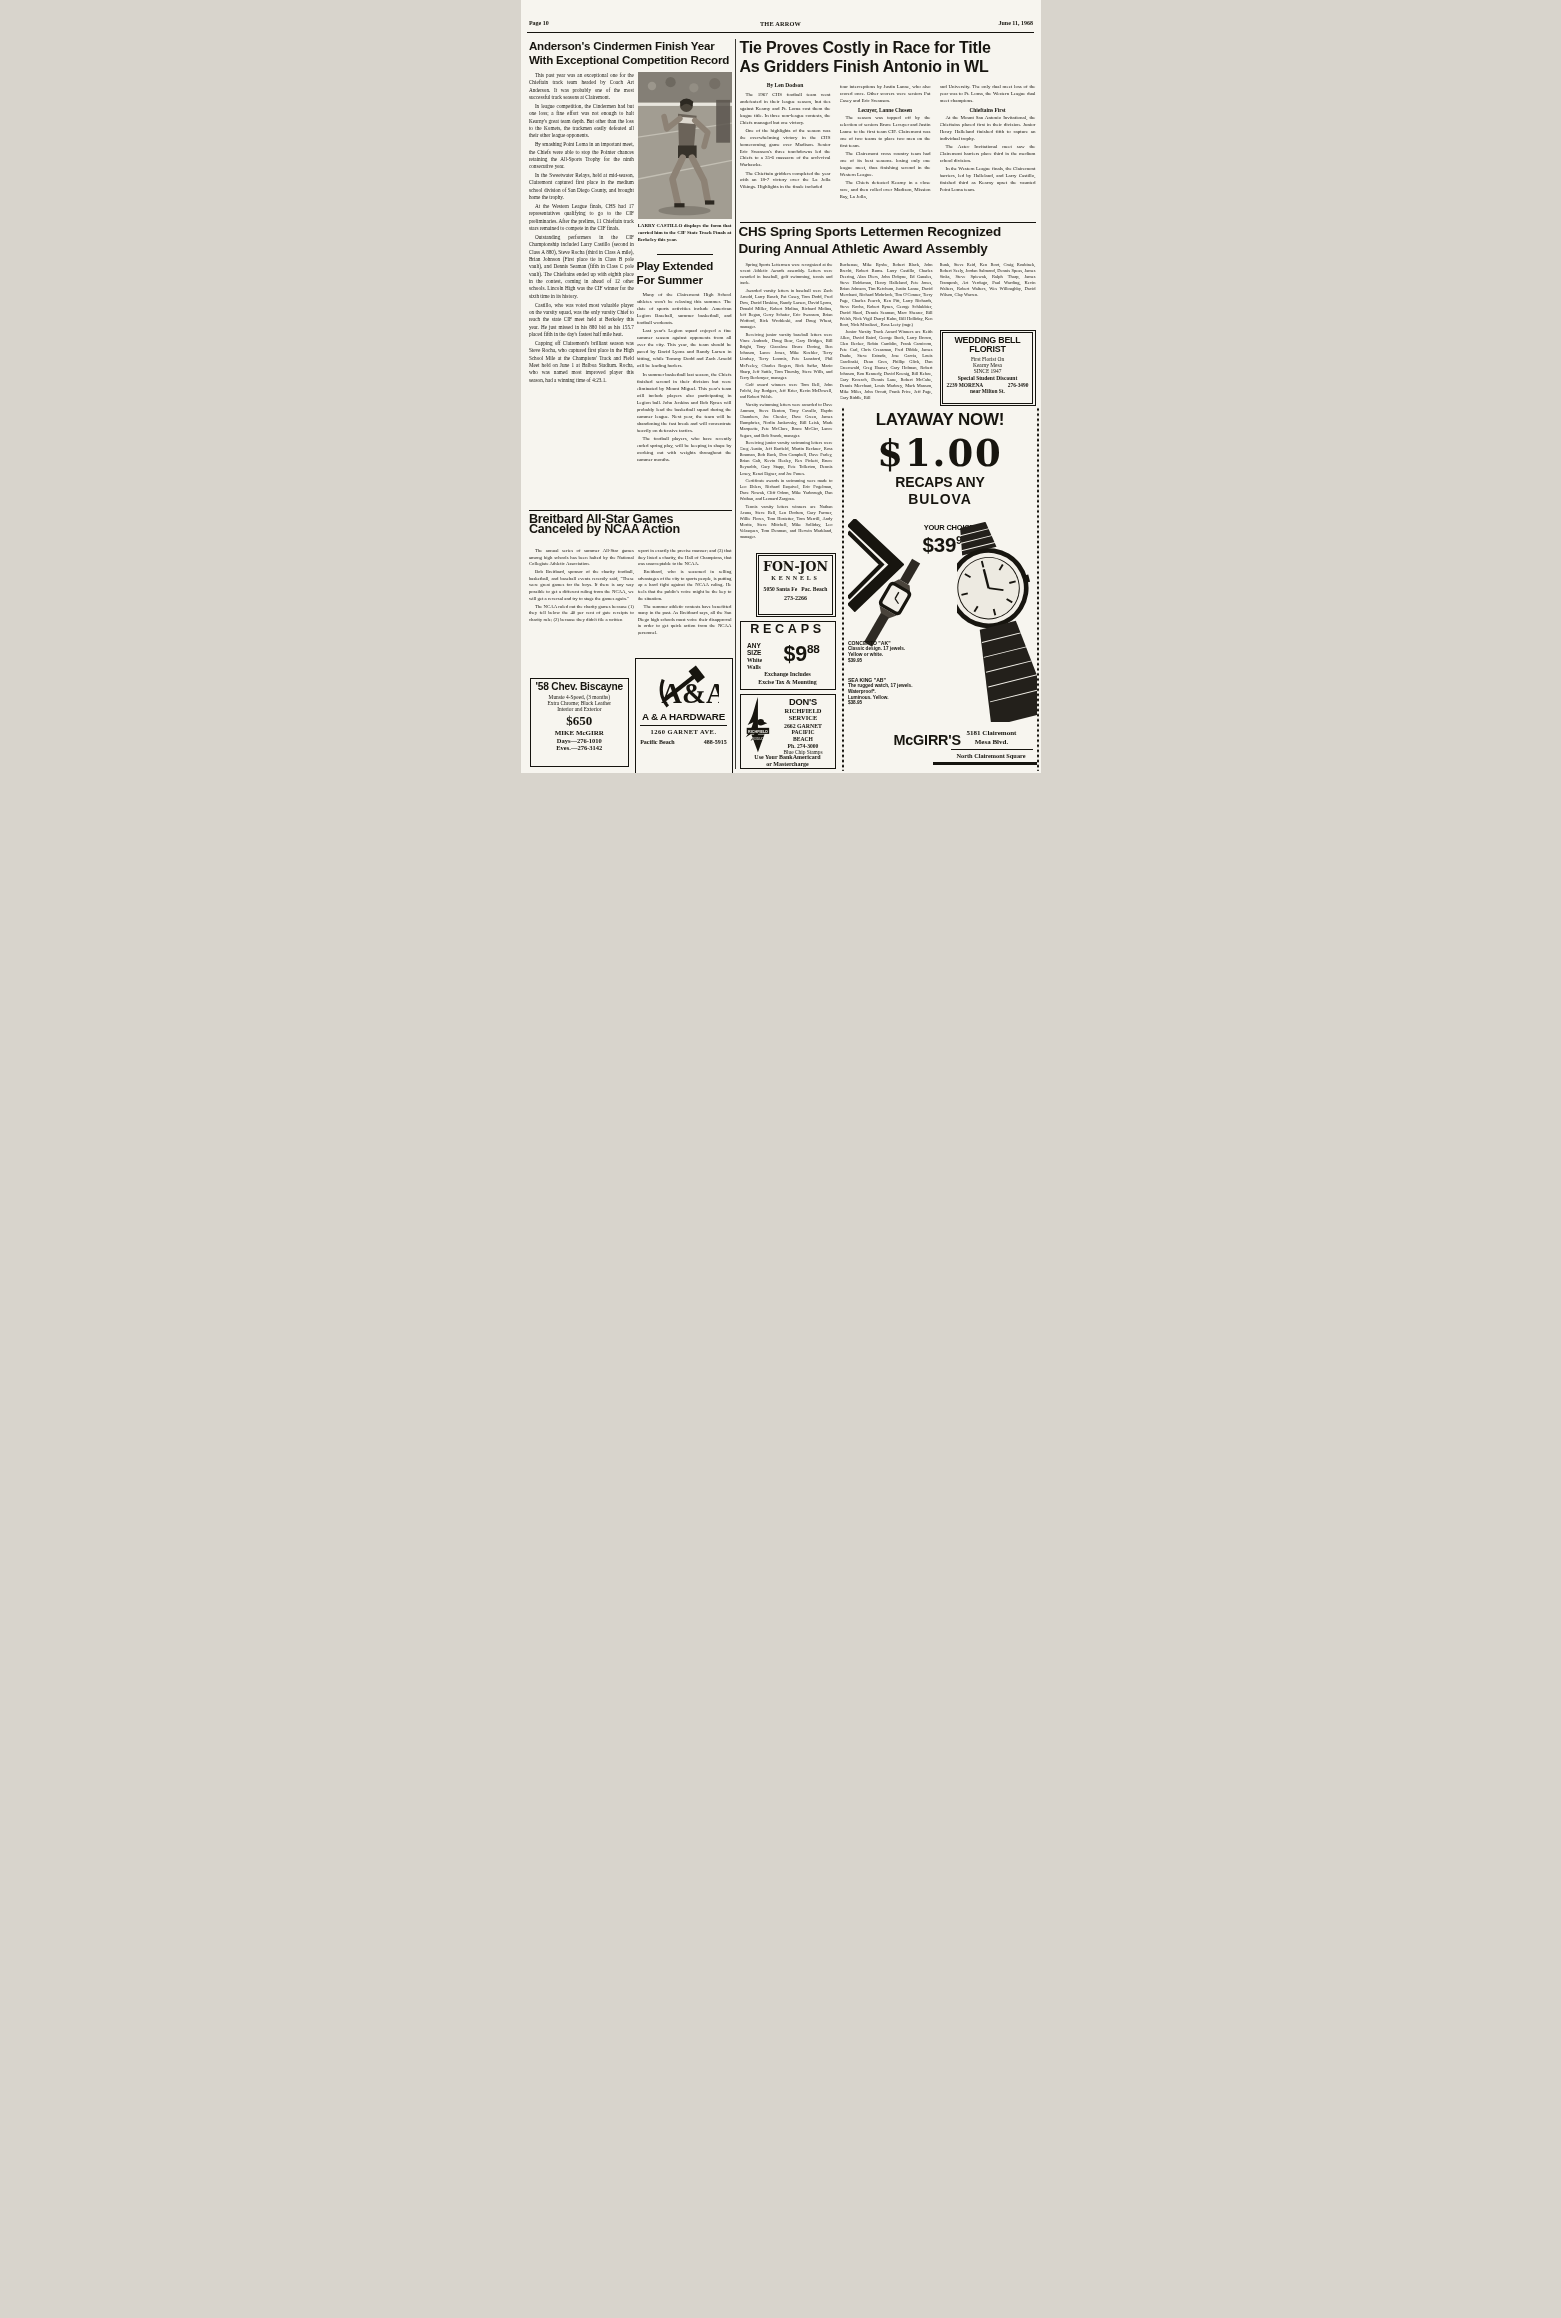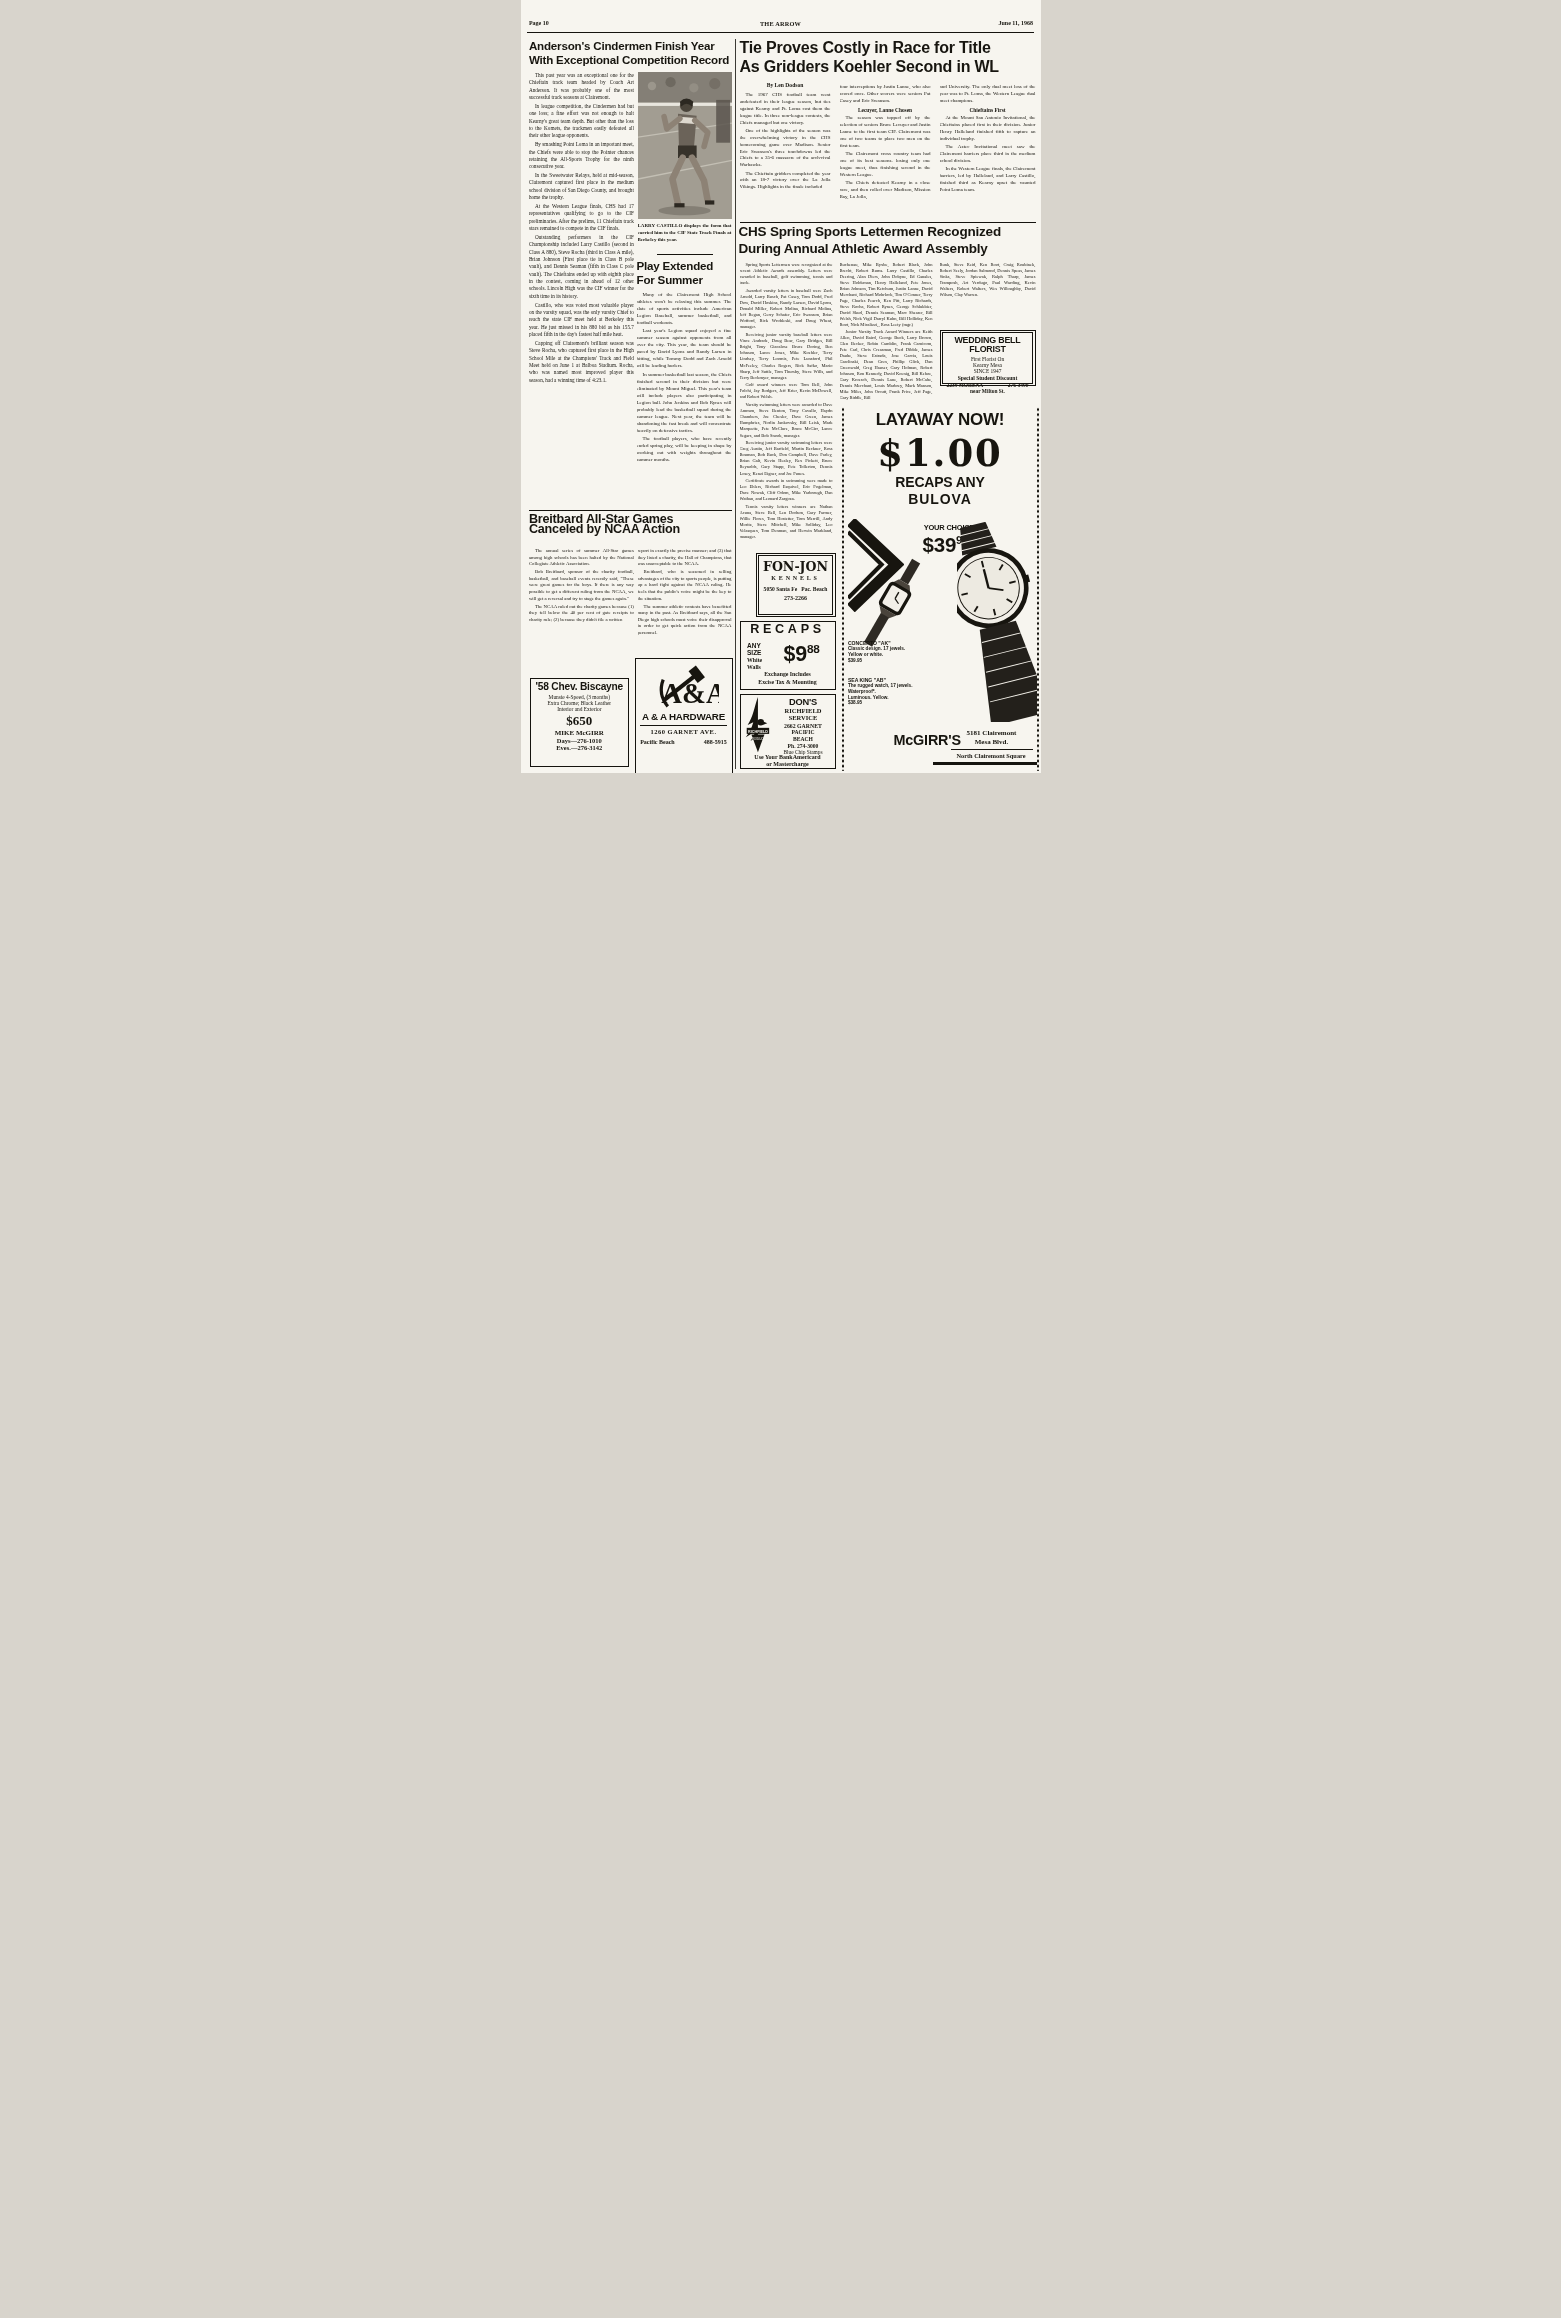--- a/index.html
+++ b/index.html
@@ -81,21 +81,21 @@
   <div class="abs hl" style="left:116px;top:260px;width:98px;font-size:11.6px;">Play Extended</div>
   <div class="abs hl" style="left:116px;top:274px;width:98px;font-size:11.6px;">For Summer</div>
   <div class="abs bodycol" style="left:116px;top:291px;width:95px;height:215px;font-size:5px;line-height:1.4;">
     <p>Many of the Clairemont High School athletes won't be relaxing this summer. The slate of sports activities include American Legion Baseball, summer basketball, and football workouts.</p>
     <p>Last year's Legion squad enjoyed a fine summer season against opponents from all over the city. This year, the team should be paced by David Lyons and Randy Larsen in hitting, while Tommy Dodd and Zach Arnold will be leading hurlers.</p>
     <p>In summer basketball last season, the Chiefs finished second in their division but were eliminated by Mount Miguel. This year's team will include players also participating in Legion ball. John Jenkins and Bob Rynes will probably lead the basketball squad during the summer league. Next year, the team will be abandoning the fast break and will concentrate heavily on defensive tactics.</p>
     <p>The football players, who have recently ended spring play, will be keeping in shape by working out with weights throughout the summer months.</p>
   </div>
 
   <div class="abs hl" style="left:219px;top:39px;width:298px;font-size:16px;">Tie Proves Costly in Race for Title</div>
-  <div class="abs hl" style="left:219px;top:58px;width:298px;font-size:16px;">As Gridders Koehler Second in WL</div>
+  <div class="abs hl" style="left:219px;top:58px;width:298px;font-size:16px;">As Gridders Finish Antonio in WL</div>
 
   <div class="abs bodycol" style="left:219px;top:82px;width:91px;height:138px;font-size:5px;line-height:1.38;">
     <p class="byline">By Len Dodson</p>
     <p>The 1967 CHS football team went undefeated in their league season, but ties against Kearny and Pt. Loma cost them the league title. In three non-league contests, the Chiefs managed but one victory.</p>
     <p>One of the highlights of the season was the overwhelming victory in the CHS homecoming game over Madison. Senior Eric Swanson's three touchdowns led the Chiefs to a 35-6 massacre of the arch-rival Warhawks.</p>
     <p>The Chieftain gridders completed the year with an 18-7 victory over the La Jolla Vikings. Highlights in the finale included</p>
   </div>
   <div class="abs bodycol" style="left:319px;top:84px;width:91px;height:136px;font-size:5px;line-height:1.38;">
     <p class="lead-p">four interceptions by Justin Lanne, who also scored once. Other scorers were seniors Pat Casey and Eric Swanson.</p>
     <p class="subhead" style="font-size:5.4px;">Lecuyer, Lanne Chosen</p>
@@ -128,21 +128,21 @@
 
   </div>
   <div class="abs bodycol" style="left:319px;top:262px;width:93px;height:143px;font-size:4.5px;line-height:1.33;">
     <p class="lead-p">Buchenau, Mike Byxbe, Robert Black, John Brecht, Robert Burns. Larry Castillo, Charles Deering, Alan Diers, John Dobyne, Ed Ganales, Steve Holdeman, Henry Halleland, Pete Jones, Brian Johnson, Tim Ketchum, Justin Lanne, David Merchant, Richard Mohrlock, Tim O'Conner, Terry Page, Charles Pearch, Ken Pitt, Larry Richards, Steve Rocha, Robert Rynes, George Schlukbier, David Skurl, Dennis Seaman, Marc Shearer, Bill Welsh, Nick Vigil Darryl Kuhn, Bill Holliday, Ken Root, Nick Micalizzi,, Ross Leety (mgr.)</p>
     <p>Junior Varsity Track Award Winners are Keith Allen, David Baird, George Buck, Larry Brown, Glen Becker, Robin Camblin, Frank Carnicom, Pete Carl, Chris Creasman, Fred Dibble, James Daube, Steve Estrada, Jose Garcia, Louis Gawlinski, Dean Gren, Phillip Glick, Dan Greenwald, Greg Hauser, Gary Holman, Robert Johnson, Ron Kennedy, David Koenig, Bill Kehoe, Gary Kroesch, Dennis Lane, Robert McCabe, Dennis Merchant, Louis Marbrey, Mark Manson, Mike Miles, John Orcutt, Frank Price, Jeff Page, Gary Riddle, Bill</p>
   </div>
   <div class="abs bodycol" style="left:419px;top:262px;width:96px;height:65px;font-size:4.5px;line-height:1.33;">
     <p class="lead-p">Runk, Steve Reid, Ken Root, Craig Roubinek, Robert Seely, Jordan Salmond, Dennis Speas, James Sinks, Steve Spiewak, Ralph Tharp, James Tramposh, Art Verdugo, Paul Warding, Kevin Walters, Robert Walters, Wes Willoughby, David Wilson, Clay Warren.</p>
   </div>
 
-  <div class="adbox" style="left:419px;top:330px;width:96px;height:56px;padding-left:8px;">
+  <div class="adbox" style="left:419px;top:330px;width:96px;height:76px;padding-left:8px;">
     <div class="wb-inner">
       <div class="ctr hl" style="margin-top:2.3px;font-size:8.9px;">WEDDING BELL</div>
       <div class="ctr hl" style="font-size:8.9px;">FLORIST</div>
       <div class="ctr" style="font-size:5.4px;margin-top:1.4px;">First Florist On</div>
       <div class="ctr" style="font-size:5.4px;">Kearny Mesa</div>
       <div class="ctr" style="font-size:5.4px;">SINCE 1947</div>
       <div class="ctr serifb" style="font-size:5.6px;margin-top:0.9px;">Special Student Discount</div>
       <div style="position:relative;font-size:5.4px;font-weight:bold;margin-top:0.9px;padding:0 3.7px;">
         <span>2239 MORENA</span>
         <span style="float:right;">276-3490</span>

